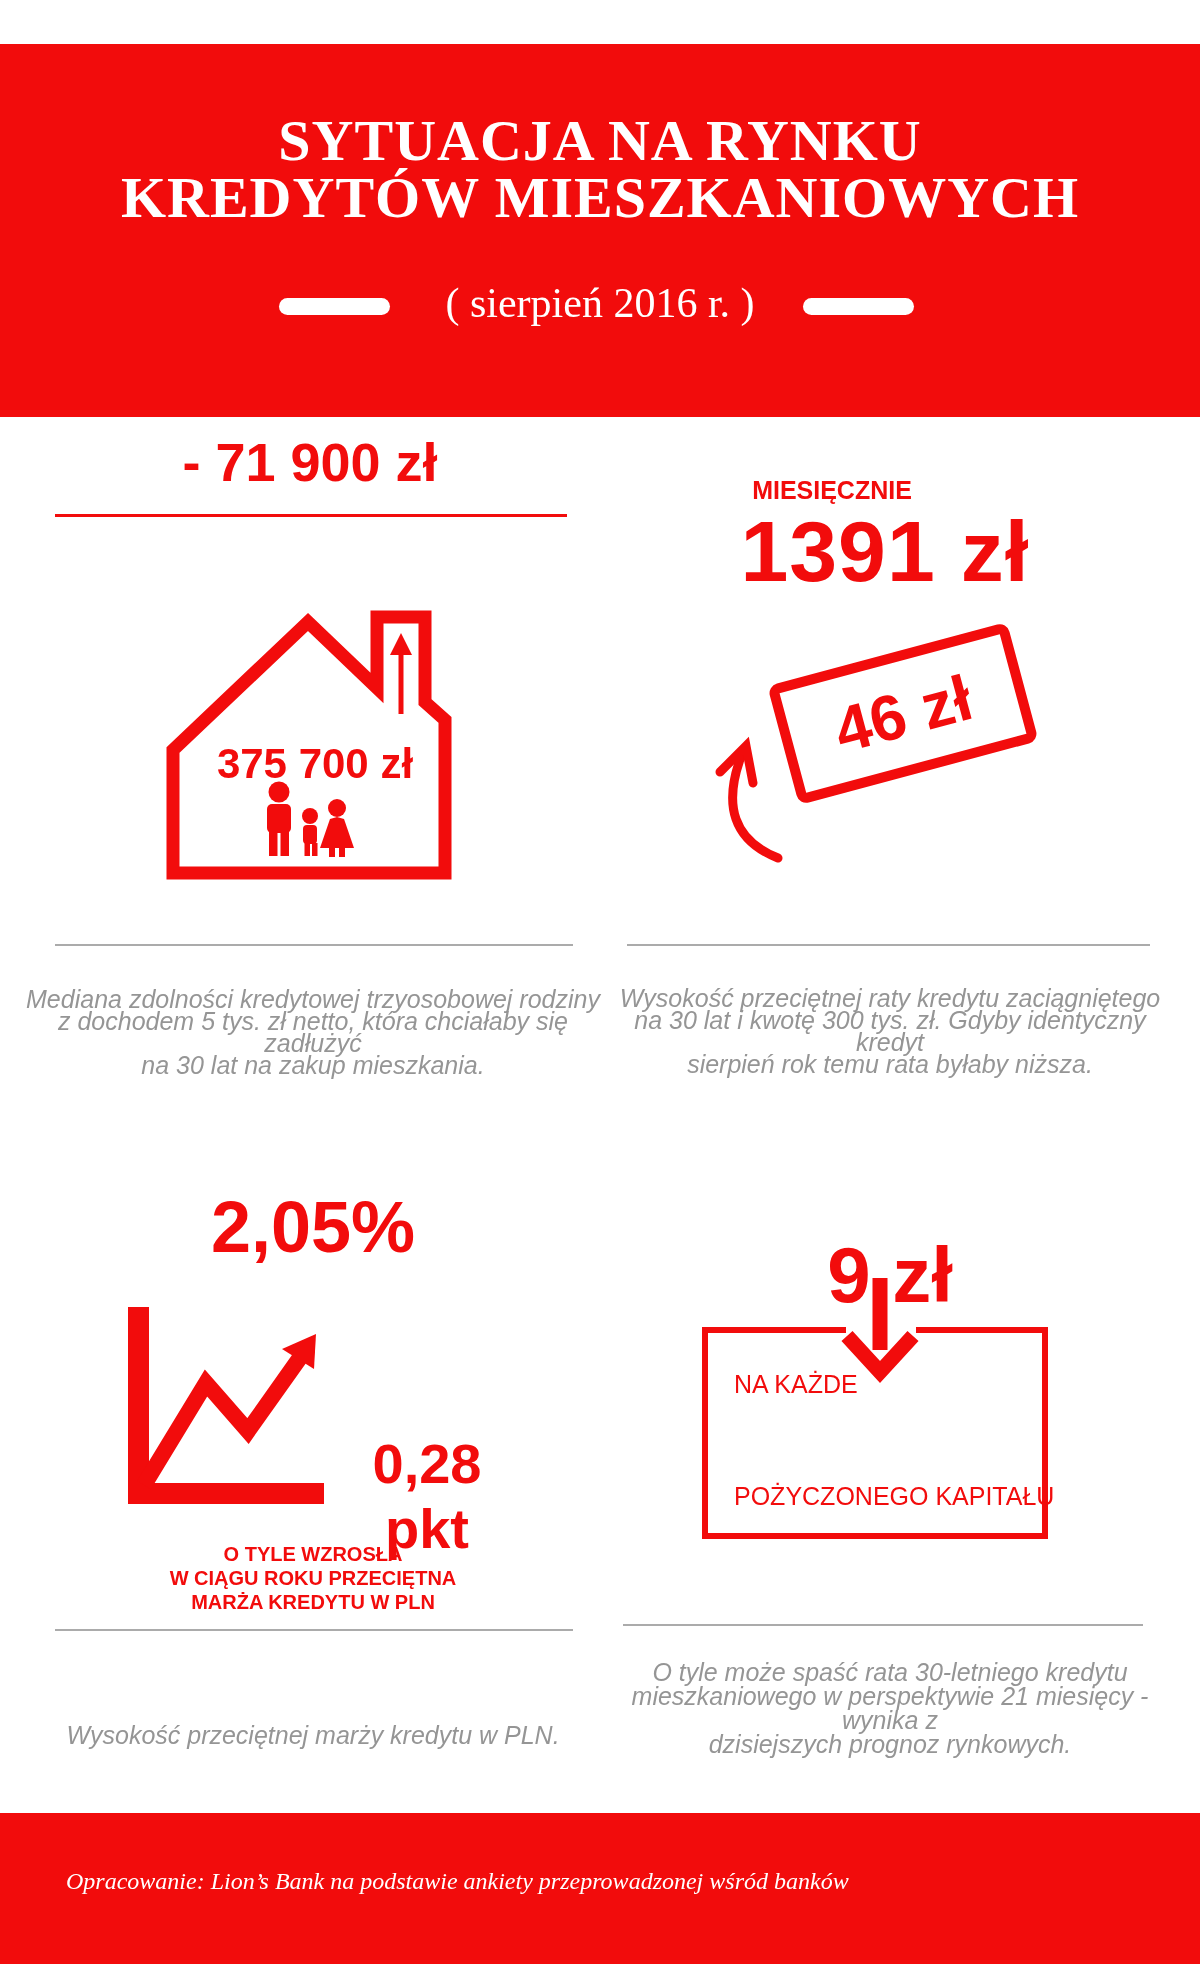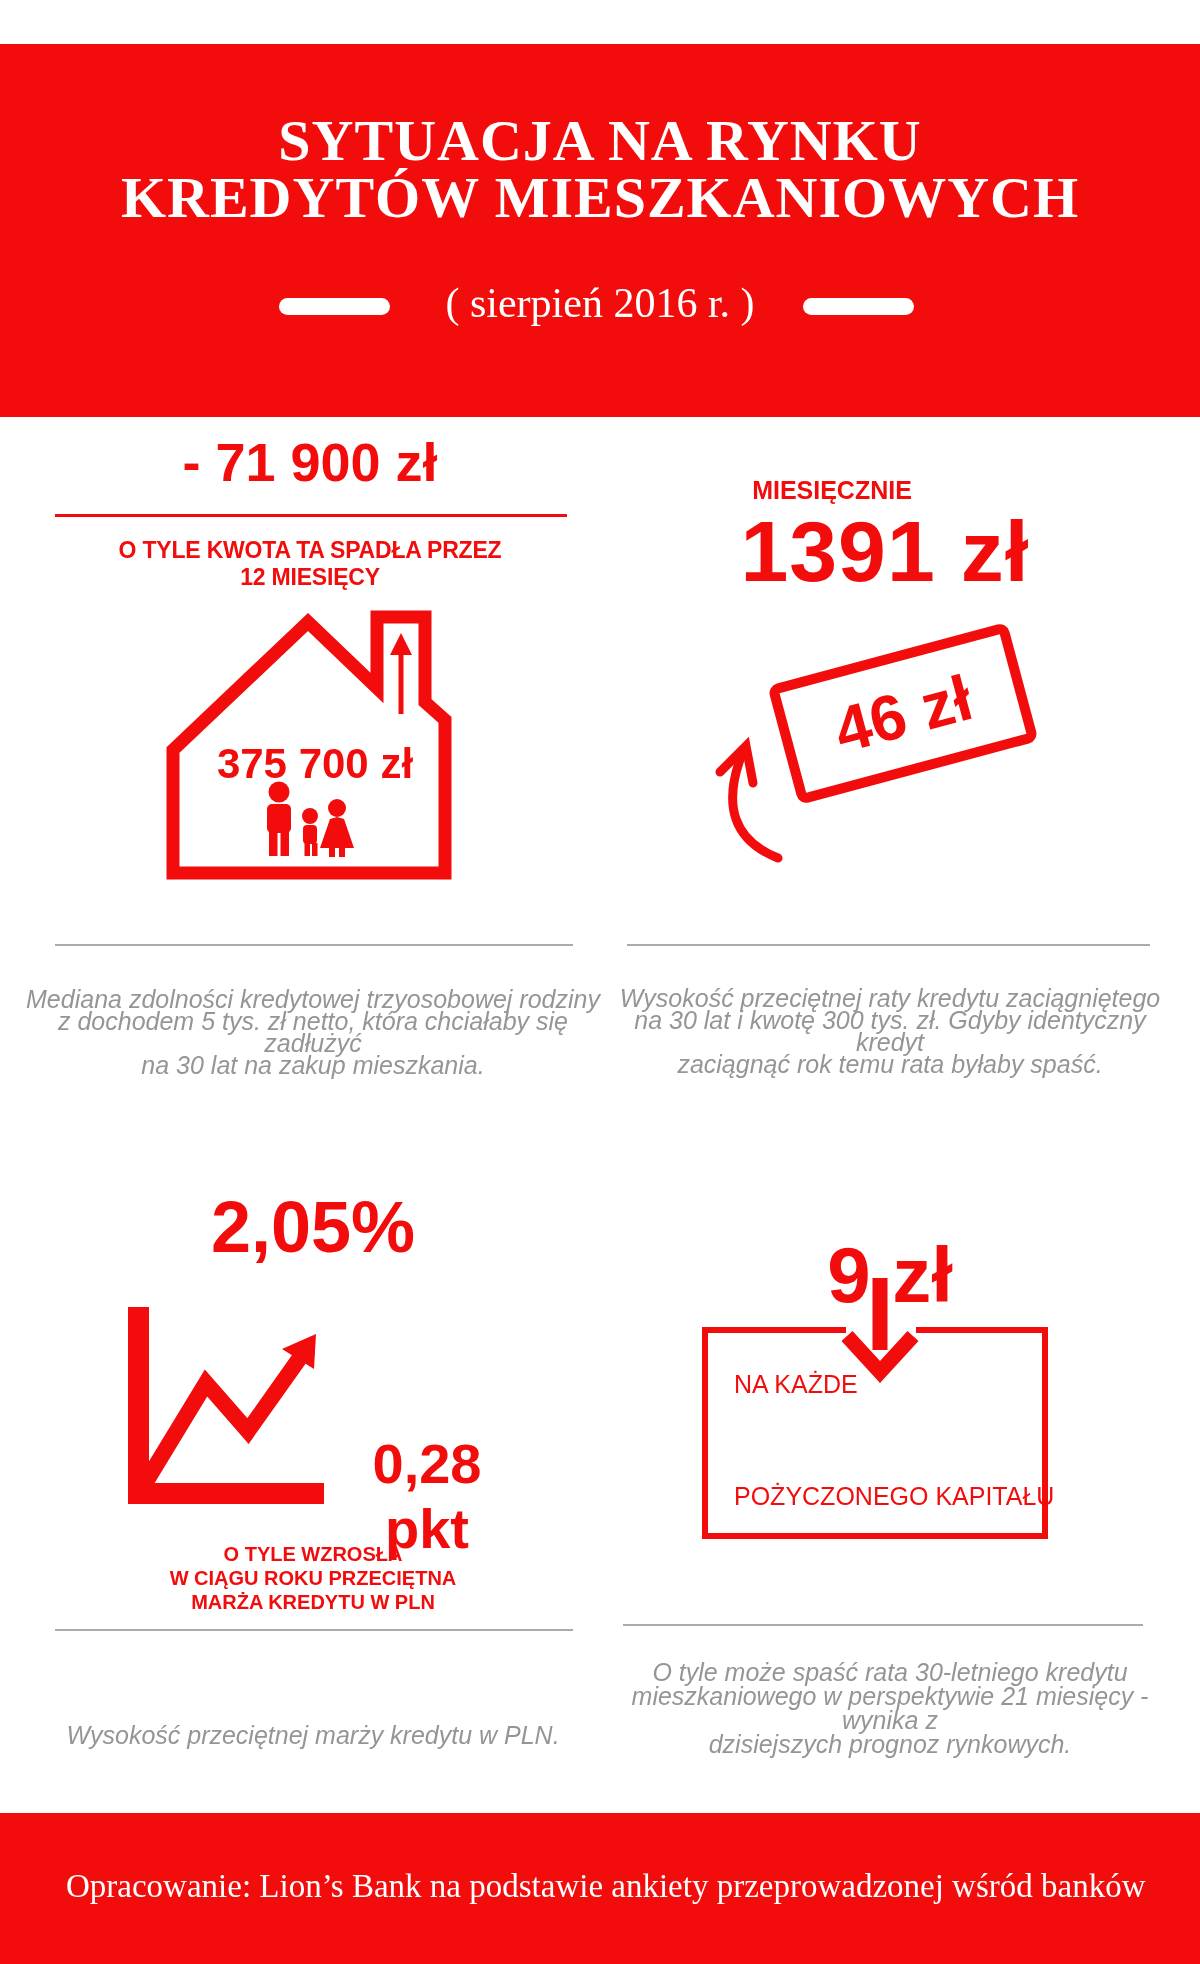--- a/index.html
+++ b/index.html
@@ -85,44 +85,40 @@
   .box-gap{position:absolute;left:846px;top:1320px;width:70px;height:17px;background:#fff;}
   .down-arrow-svg{position:absolute;left:828px;top:1276px;}
   .box-label-top{position:absolute;left:734px;top:1370px;font-size:25px;}
   .box-value{position:absolute;left:733px;top:1402px;font-size:52px;font-weight:bold;}
   .box-label-bottom{position:absolute;left:734px;top:1482px;font-size:25px;}
 
   
   .foot{position:absolute;left:0;top:1813px;width:1200px;height:151px;background:var(--red);}
   .foot-credit{
     position:absolute;left:66px;top:55px;color:#fff;
-    font-family:"Liberation Serif","DejaVu Serif",serif;font-size:33px;
+    font-family:"Liberation Serif","DejaVu Serif",serif;font-style:italic;font-size:24px;
   }
 </style>
 </head>
 <body>
 
 <div class="page">
 
   <div class="hero">
     <div class="hero-title">
       <div>SYTUACJA NA RYNKU</div>
       <div>KREDYTÓW MIESZKANIOWYCH</div>
     </div>
     <span class="dash dash-l"></span>
     <div class="hero-sub">( sierpień 2016 r. )</div>
     <span class="dash dash-r"></span>
   </div>
 
   <div class="tl-value red">- 71 900 zł</div>
   <div class="tl-underline"></div>
-  <div class="tl-caption red">
-    <div>O TYLE KWOTA TA SPADŁA PRZEZ</div>
-    <div>12 MIESIĘCY</div>
-  </div>
 
   <svg class="house-svg" width="300" height="294" viewBox="-8 -8 300 294">
     <path class="red-stroke" stroke-width="13" stroke-linejoin="miter" d="M 140 20 L 209 86 L 209 15 L 257 15 L 257 100 L 277 118 L 277 271 L 5 271 L 5 148 Z"></path>
     <g>
       <line class="red-stroke" stroke-width="5" x1="233" y1="112" x2="233" y2="50"></line>
       <polygon class="red-fill" points="233,31 222,53 244,53"></polygon>
     </g>
     <text class="red-fill" x="147" y="176" text-anchor="middle" font-size="42" font-weight="bold">375 700 zł</text>
     <g>
       <circle class="red-fill" cx="111" cy="190" r="10.5"></circle>
@@ -154,21 +150,21 @@
   </div>
   <svg class="curved-arrow-svg" width="100" height="140" viewBox="0 0 100 140">
     <path class="red-stroke" stroke-width="9" stroke-linecap="round" d="M 78 130 Q 12 104 42 26"></path>
     <path class="red-stroke" stroke-width="9" stroke-linejoin="miter" stroke-linecap="round" d="M 20 44 L 46 18 L 53 55"></path>
   </svg>
 
   <div class="divider div-tr"></div>
   <div class="note note-tr">
     <div>Wysokość przeciętnej raty kredytu zaciągniętego</div>
     <div>na 30 lat i kwotę 300 tys. zł. Gdyby identyczny kredyt</div>
-    <div>zaciągnąć rok temu rata byłaby spaść.</div>
+    <div>sierpień rok temu rata byłaby niższa.</div>
   </div>
 
   <div class="bl-value red">2,05%</div>
   <svg class="chart-svg" width="300" height="202" viewBox="0 0 300 202">
     <rect class="red-fill" x="8" y="4" width="21" height="197"></rect>
     <rect class="red-fill" x="8" y="180" width="196" height="21"></rect>
     <polyline class="red-stroke" stroke-width="16" points="24,182 86,80 128,128 184,49"></polyline>
     <polygon class="red-fill" points="196,31 194,66 162,46"></polygon>
   </svg>
   <div class="bl-delta red">0,28 pkt</div>

